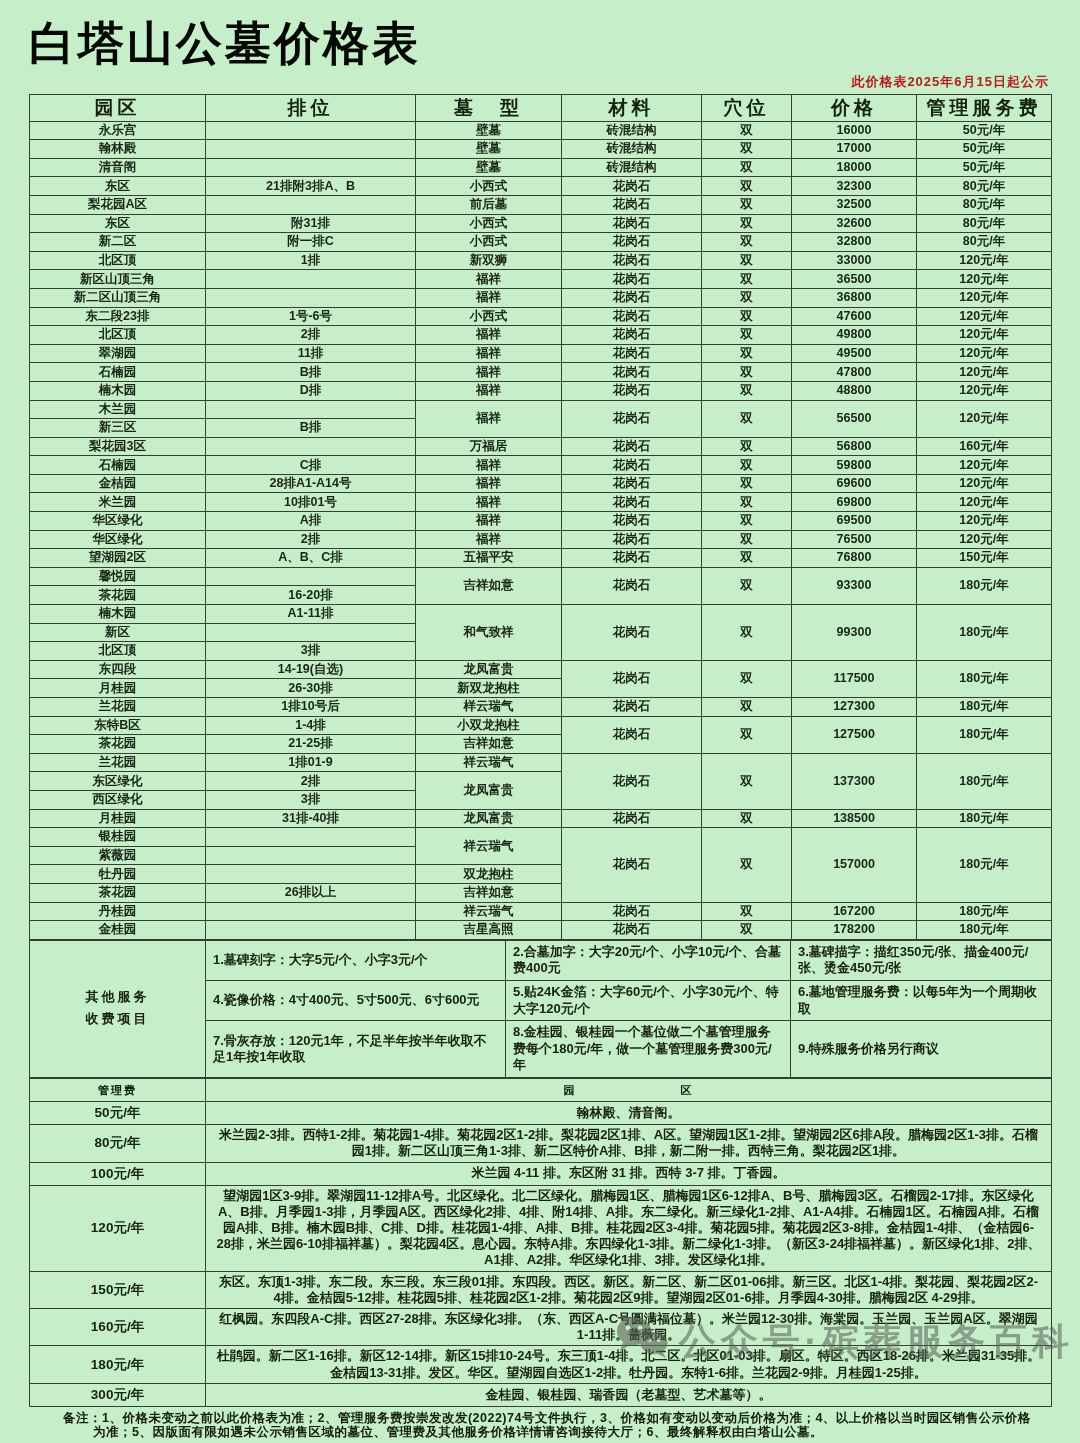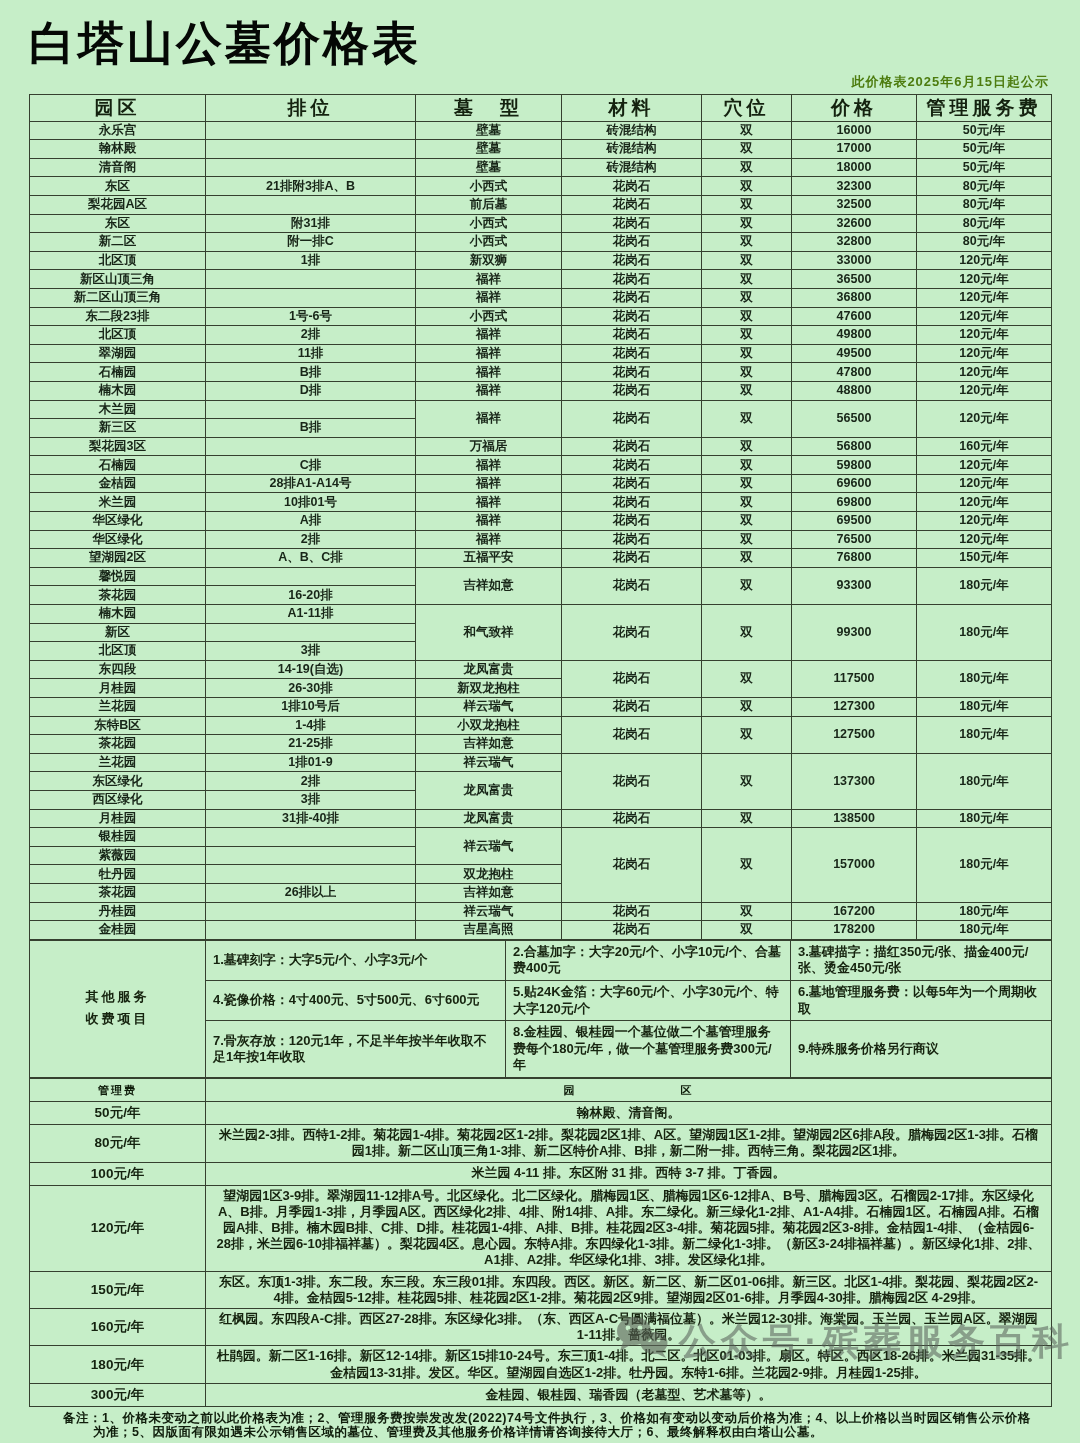--- a/index.html
+++ b/index.html
@@ -8,21 +8,21 @@
     background:#c6eec8;
     font-family:"Liberation Sans","DejaVu Sans",sans-serif;
     color:#1b291b;
   }
   .sheet{width:1022px;margin:0 auto;padding-top:18px;}
   .page-title{
     text-align:left;font-size:46px;font-weight:900;color:#050805;
     letter-spacing:3px;line-height:1.1;margin:0;
   }
   .effective-note{
-    text-align:right;font-size:13px;font-weight:700;color:#4d7c0f;
+    text-align:right;font-size:13px;font-weight:700;color:#b91c1c;
     margin:4px 2px 3px 0;letter-spacing:1px;
   }
   table{border-collapse:collapse;table-layout:fixed;width:1022px;background:transparent;}
   td,th{border:1px solid #35402f;}
   
   .price-table th{
     font-size:19px;font-weight:700;height:21px;letter-spacing:4px;
     padding:0;color:#14220f;
   }
   .price-table td{

